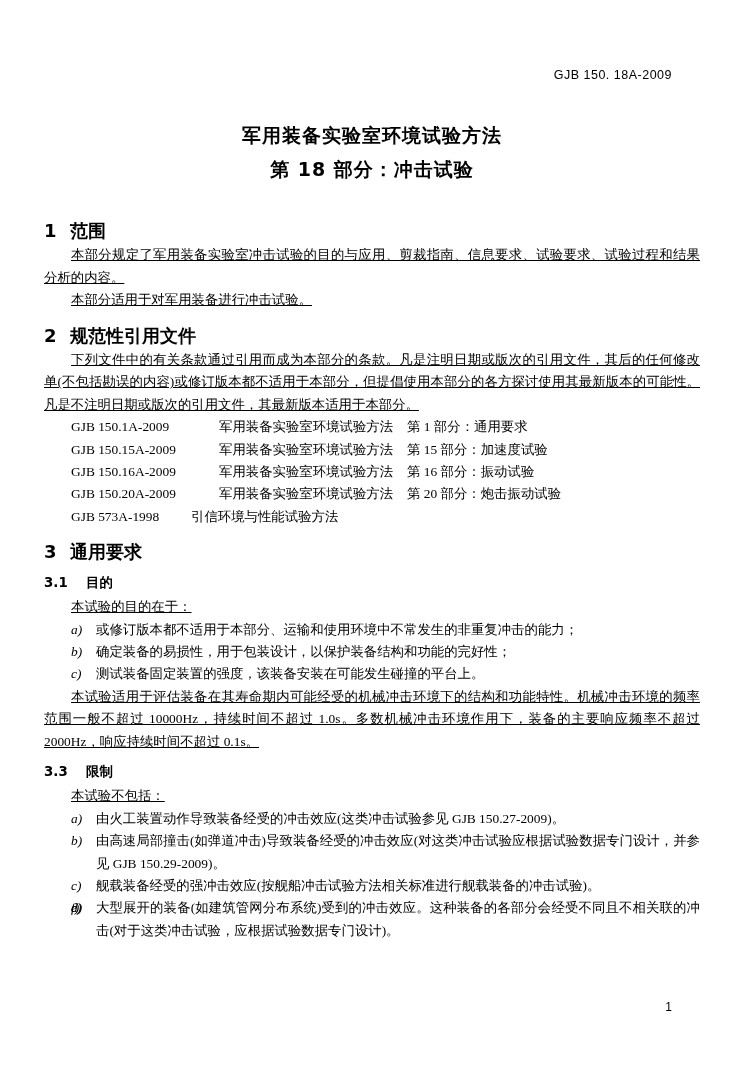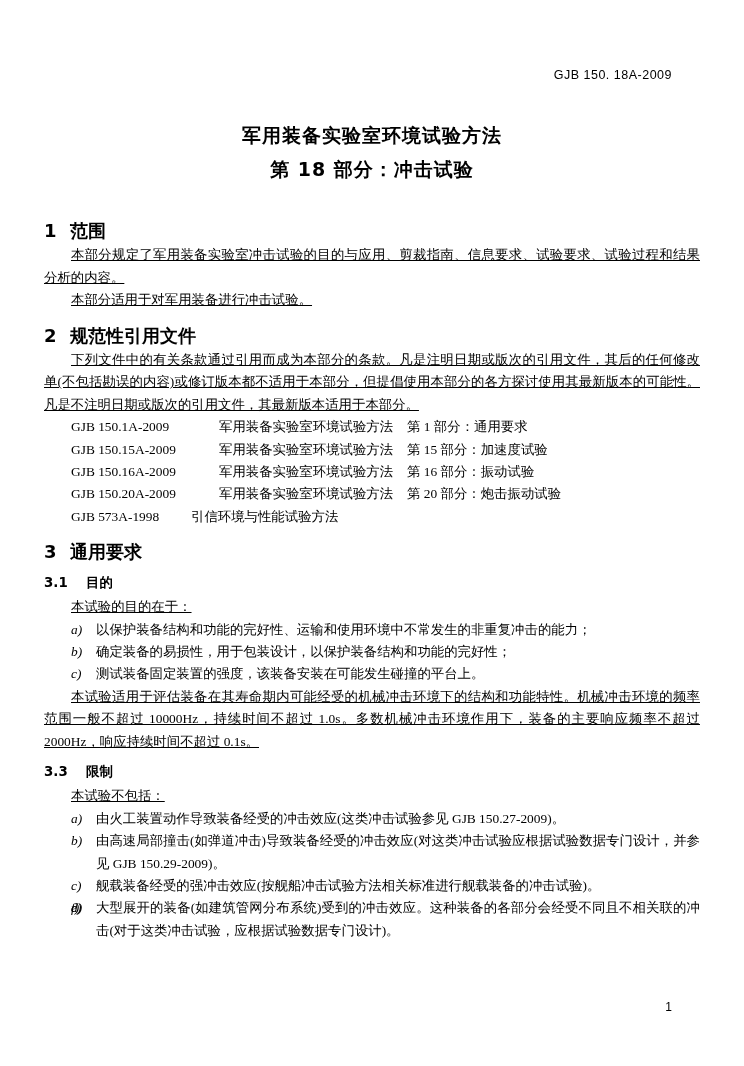--- a/index.html
+++ b/index.html
@@ -166,21 +166,21 @@
 
     <div class="h1">
       <span class="num">3</span><span>通用要求</span>
     </div>
 
     <div class="h2">
       <span class="num">3.1</span><span>目的</span>
     </div>
     <p class="para">本试验的目的在于：</p>
     <ul class="list">
-      <li><span class="lbl">a)</span><span>以保护装备结构和功能的完好性、运输和使用环境中不常发生的非重复冲击的能力；</span></li>
+      <li><span class="lbl">a)</span><span>或修订版本都不适用于本部分、运输和使用环境中不常发生的非重复冲击的能力；</span></li>
       <li><span class="lbl">b)</span><span>确定装备的易损性，用于包装设计，以保护装备结构和功能的完好性；</span></li>
       <li><span class="lbl">c)</span><span>测试装备固定装置的强度，该装备安装在可能发生碰撞的平台上。</span></li>
     </ul>
 
     <p class="para">本试验适用于评估装备在其寿命期内可能经受的机械冲击环境下的结构和功能特性。机械冲击环境的频率范围一般不超过 10000Hz，持续时间不超过 1.0s。多数机械冲击环境作用下，装备的主要响应频率不超过 2000Hz，响应持续时间不超过 0.1s。</p>
 
     <div class="h2">
       <span class="num">3.3</span><span>限制</span>
     </div>
     <p class="para">本试验不包括：</p>

